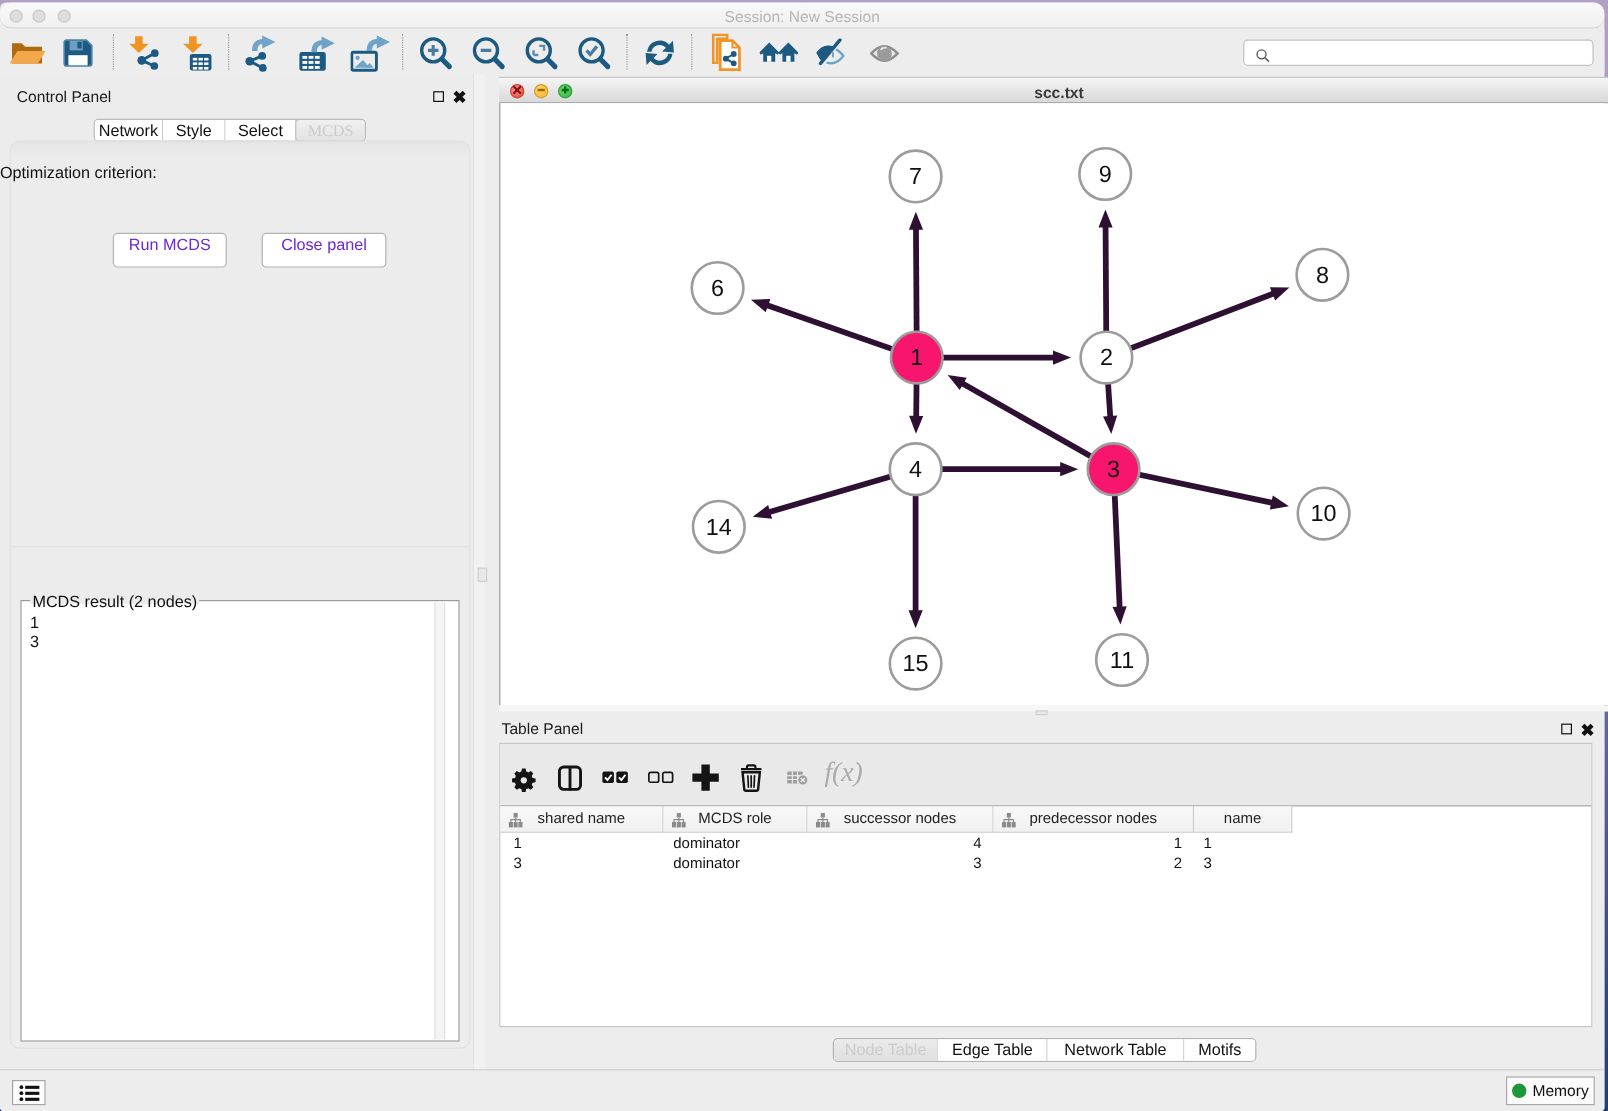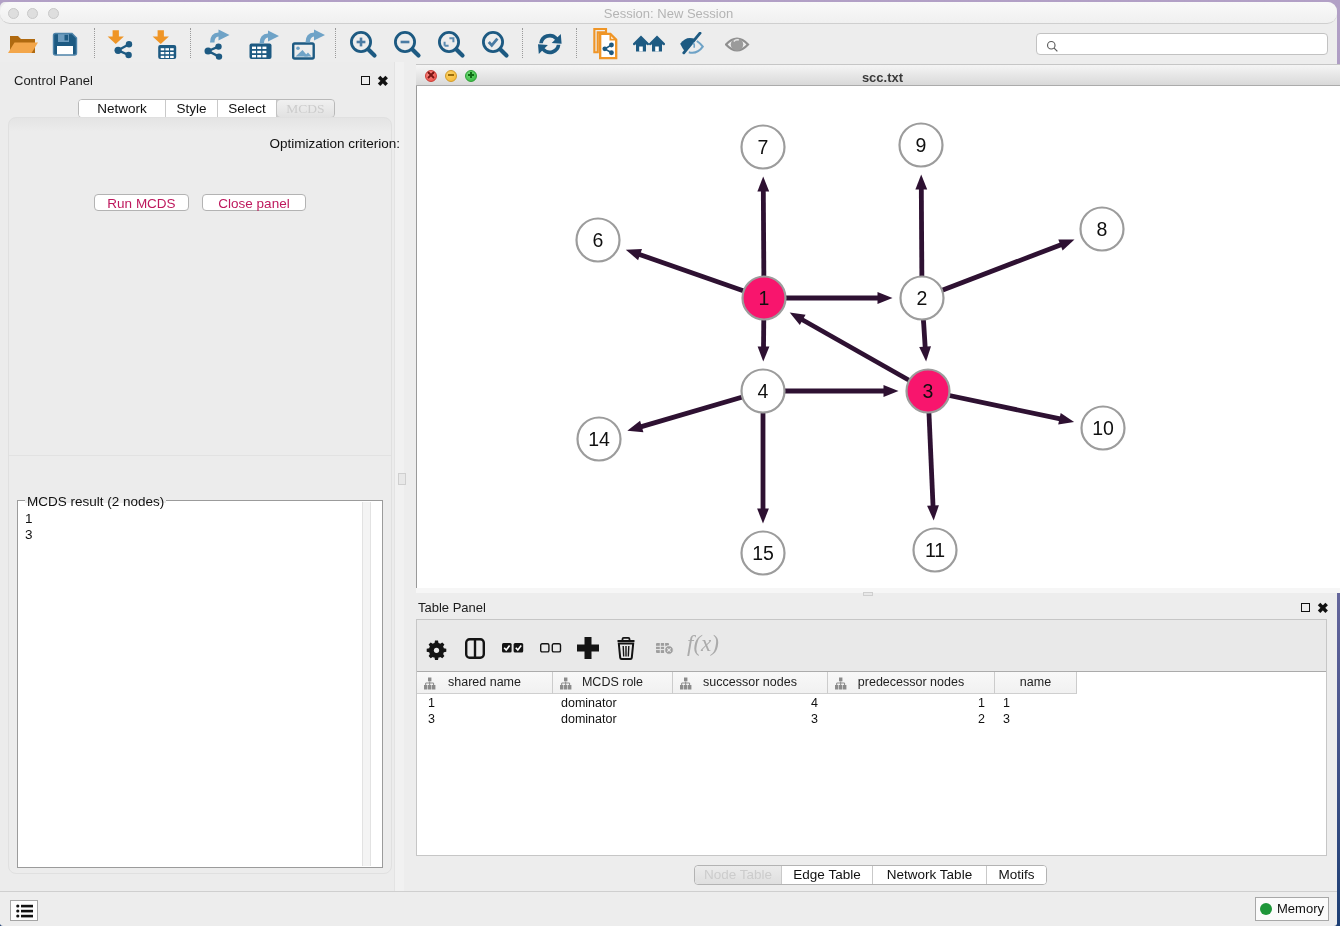--- a/index.html
+++ b/index.html
@@ -17,23 +17,23 @@
 
 #cp { position:absolute; left:0; top:60px; width:404px; height:831px; background:#ececec; }
 .ptitle { font-size:13px; color:#1c1c1c; }
 .flbtn { position:absolute; width:9px; height:9px; border:1.6px solid #111; }
 .xbtn { position:absolute; font-size:14px; font-weight:bold; color:#111; line-height:10px; }
 #cptabs { position:absolute; left:78px; top:37px; height:19px; display:flex; border:1px solid #b9b9b9; border-radius:4px; overflow:hidden; background:#fff; }
 #cptabs .tab { font-size:13.5px; color:#111; text-align:center; line-height:17px; background:#fff; border-right:1px solid #c9c9c9; }
 #cptabs .tab:last-child { border-right:none;font-family:Liberation Serif, serif; }
 #cptabs .tab.sel { background:linear-gradient(#f0f0f0,#e2e2e2); color:#ccc; border-radius:4px; border:1px solid #c2c2c2; margin:-1px; }
 #cppane { position:absolute; left:8px; top:55px; width:384px; height:757px; border:1px solid #e0e0e0; border-radius:8px; background:linear-gradient(#e4e4e4 0px,#ececec 14px); }
-#optlabel { position:absolute; left:0; top:74px; width:400px; text-align:right; font-size:13.5px; color:#111;padding-left:48px; }
+#optlabel { position:absolute; left:0; top:74px; width:400px; text-align:left; font-size:13.5px; color:#111; }
 #combo { position:absolute; left:43px; top:99px; width:313px; height:19px; background:#fff; border:1px solid #aeaeae; border-radius:4px; font-size:13.5px; color:#111; line-height:17px; padding-left:14px; }
-.btn { position:absolute; height:17px; background:#fff; border:1px solid #b3b3b3; border-radius:4px; font-size:13.5px; color:#be185d; text-align:center; line-height:17px; }
+.btn { position:absolute; height:29px; background:#fff; border:1px solid #b3b3b3; border-radius:4px; font-size:13.5px; color:#6d28d9; text-align:center; line-height:17px; }
 #mcdsbox { position:absolute; left:17px; top:438px; width:366px; height:368px; background:#fff; border:1px solid #9b9b9b; }
 #mcdslegend { position:absolute; left:7px; top:-7px; font-size:13.5px; color:#111; padding:0 2px; background:linear-gradient(#ececec 0 9px,#ffffff 9px); }
 #mcdsscroll { position:absolute; right:11px; top:1px; width:9px; height:364px; background:#f4f4f4; border-left:1px solid #e2e2e2; border-right:1px solid #e2e2e2; }
 .mitem { font-size:13.5px; color:#111; line-height:16px; padding-left:7px; }
 
 #netwin { position:absolute; left:416px; top:62px; width:933px; height:531px; }
 #nettitle { position:absolute; left:0; top:0; width:933px; height:22px; background:linear-gradient(#f5f5f5,#d9d9d9); border-bottom:1px solid #ababab; border-top:1px solid #c6c6c6; }
 .tl2 { position:absolute; top:5px; width:12px; height:12px; border-radius:50%; }
 #netname { position:absolute; top:5px; left:0; width:100%; text-align:center; font-size:13px; font-weight:bold; color:#3a3a3a; }
 #canvas { position:absolute; left:0; top:22px; width:933px; height:502px; background:#fff; border-left:1px solid #9a9a9a; }
@@ -215,30 +215,30 @@
 <circle cx="6.5" cy="6.5" r="4.6" fill="none" stroke="#5a5a5a" stroke-width="1.4"></circle>
 <line x1="10" y1="10" x2="14" y2="14" stroke="#5a5a5a" stroke-width="1.6"></line>
       </svg>
     </div>
   <div id="cp">
     <div class="ptitle" style="position:absolute;left:14px;top:11px">Control Panel</div>
     <div class="flbtn" style="left:361px;top:14px"></div>
     <div class="xbtn" style="left:377px;top:14px">✖</div>
     <div style="position:absolute;left:394px;top:0;width:10px;height:831px;background:#f1f1f1;border-left:1px solid #e3e3e3"></div>
     <div id="cptabs">
-      <div class="tab" style="width:87px">Network</div>
+      <div class="tab" style="width:57px">Network</div>
       <div class="tab" style="width:52px">Style</div>
       <div class="tab" style="width:59px">Select</div>
       <div class="tab sel" style="width:59px">MCDS</div>
     </div>
     <div id="cppane"></div>
     <div style="position:absolute;left:9px;top:393px;width:382px;height:0;border-top:1px solid #e2e2e2"></div>
     <div id="optlabel">Optimization criterion:</div>
     <div class="btn" style="left:94px;top:132px;width:95px">Run MCDS</div>
-    <div class="btn" style="left:202px;top:132px;width:104px">Close panel</div>
+    <div class="btn" style="left:218px;top:132px;width:104px">Close panel</div>
     <div id="mcdsbox">
       <div id="mcdslegend">MCDS result (2 nodes)</div>
       <div style="padding-top:10px">
           <div class="mitem">1</div>
           <div class="mitem">3</div>
         </div>
       <div id="mcdsscroll"></div>
     </div>
   </div>
   <div style="position:absolute;left:398px;top:471px;width:8px;height:12px;background:#e8e8e8;border:1px solid #cfcfcf;z-index:5"></div>

